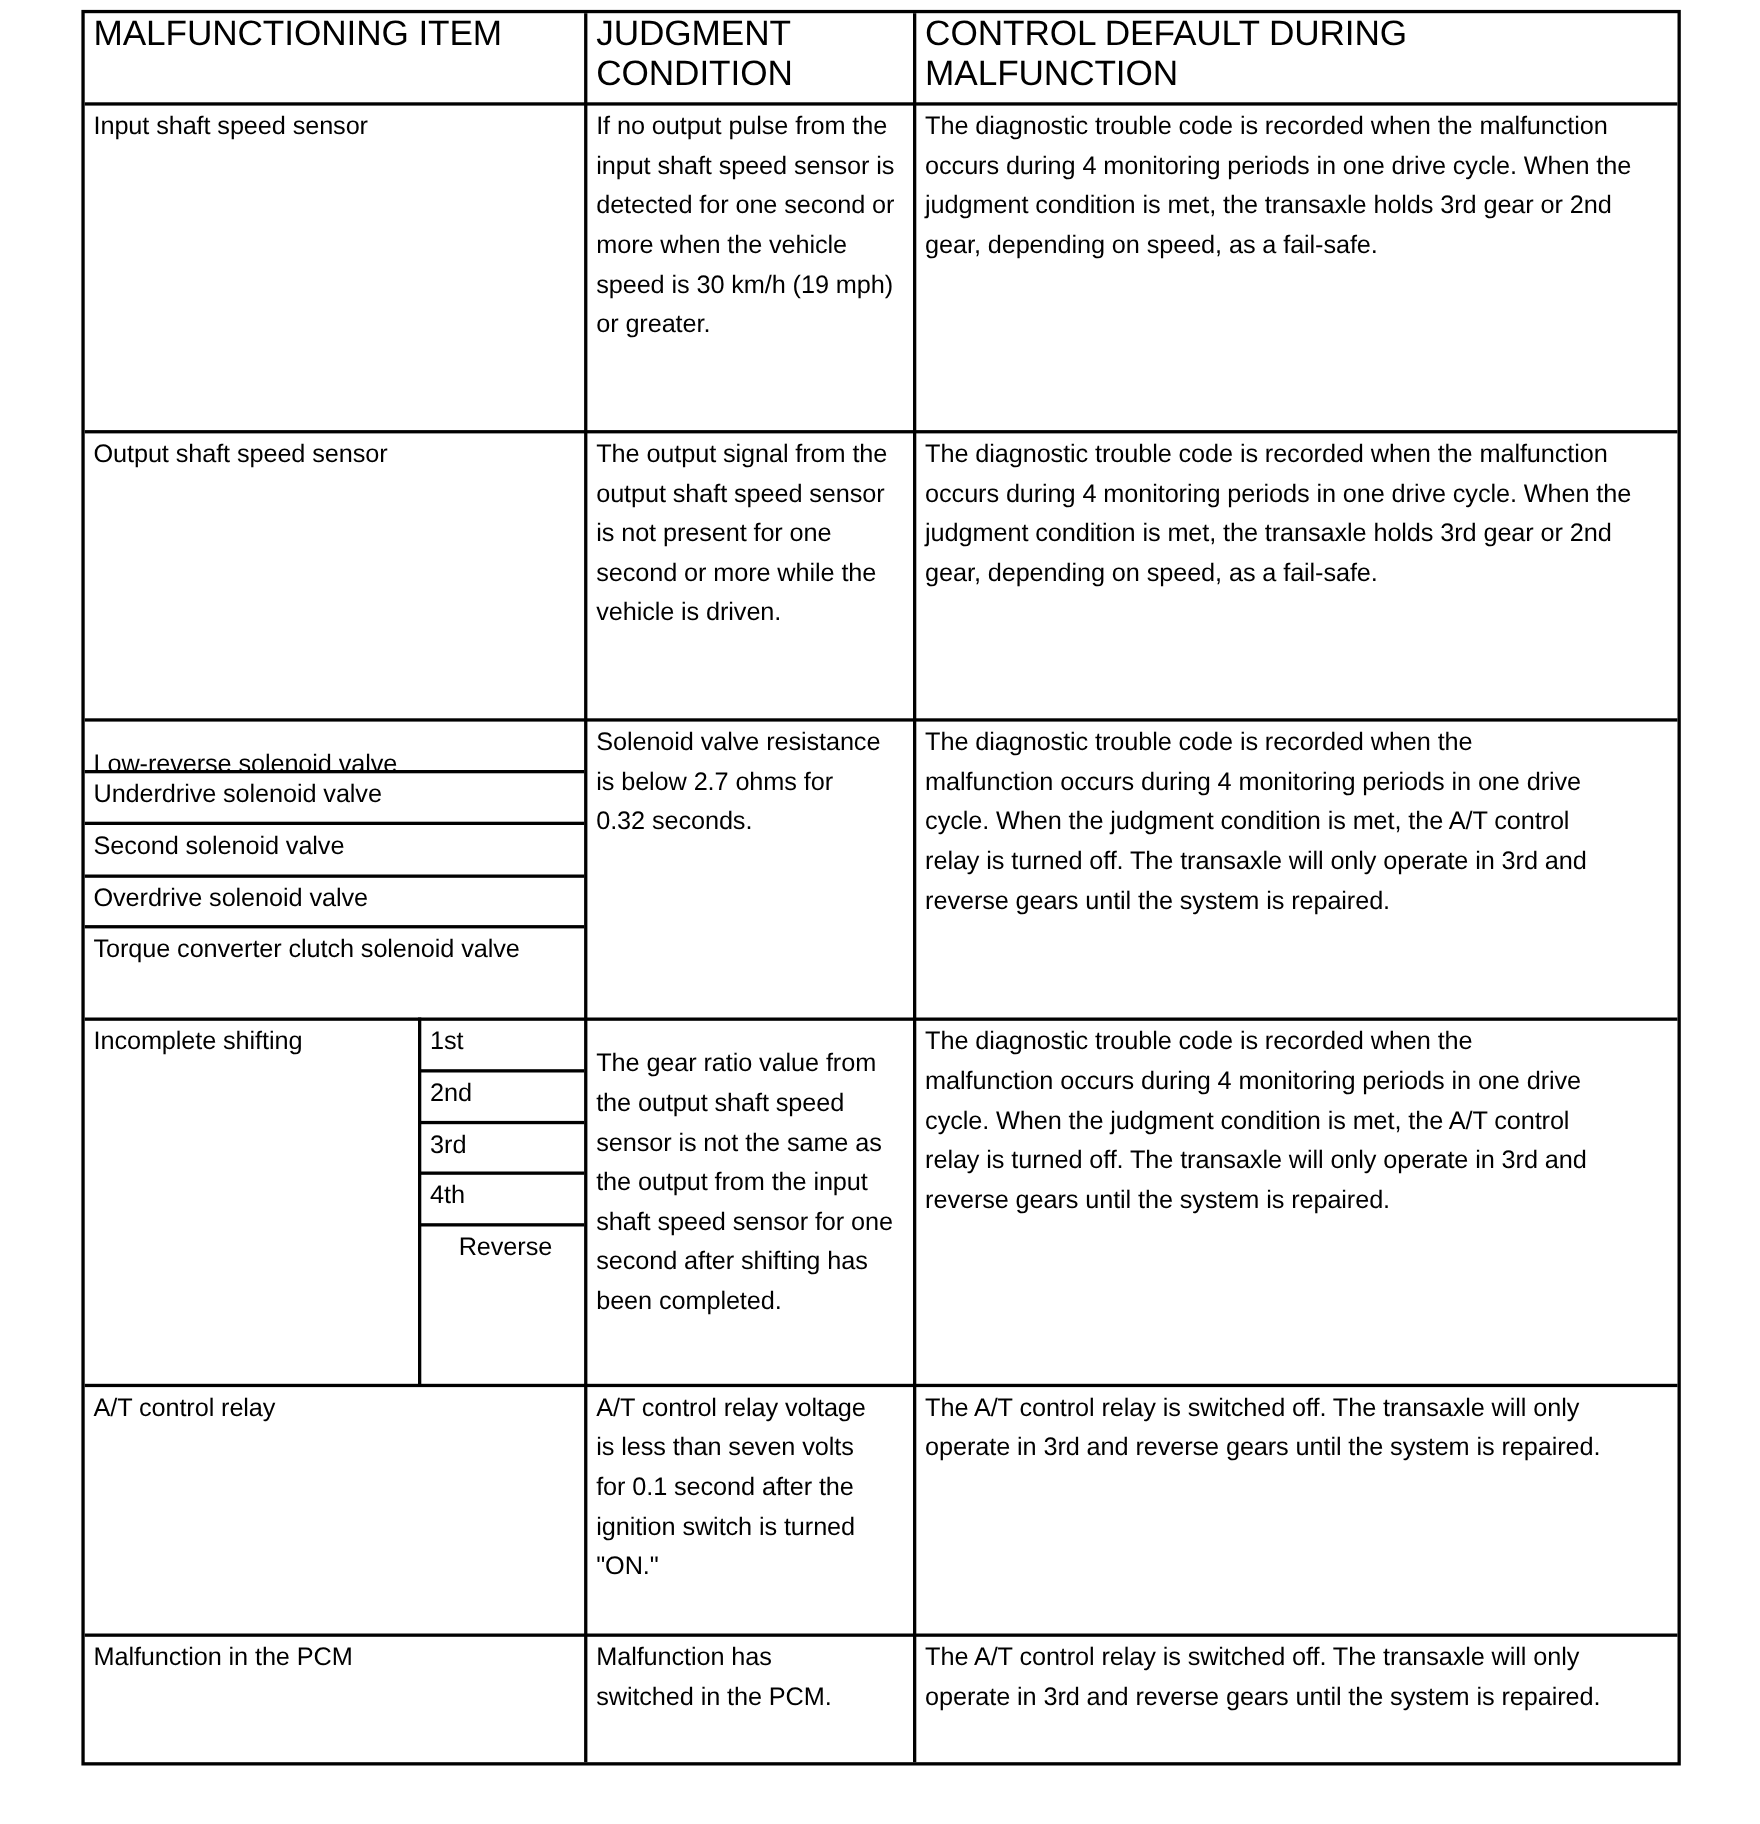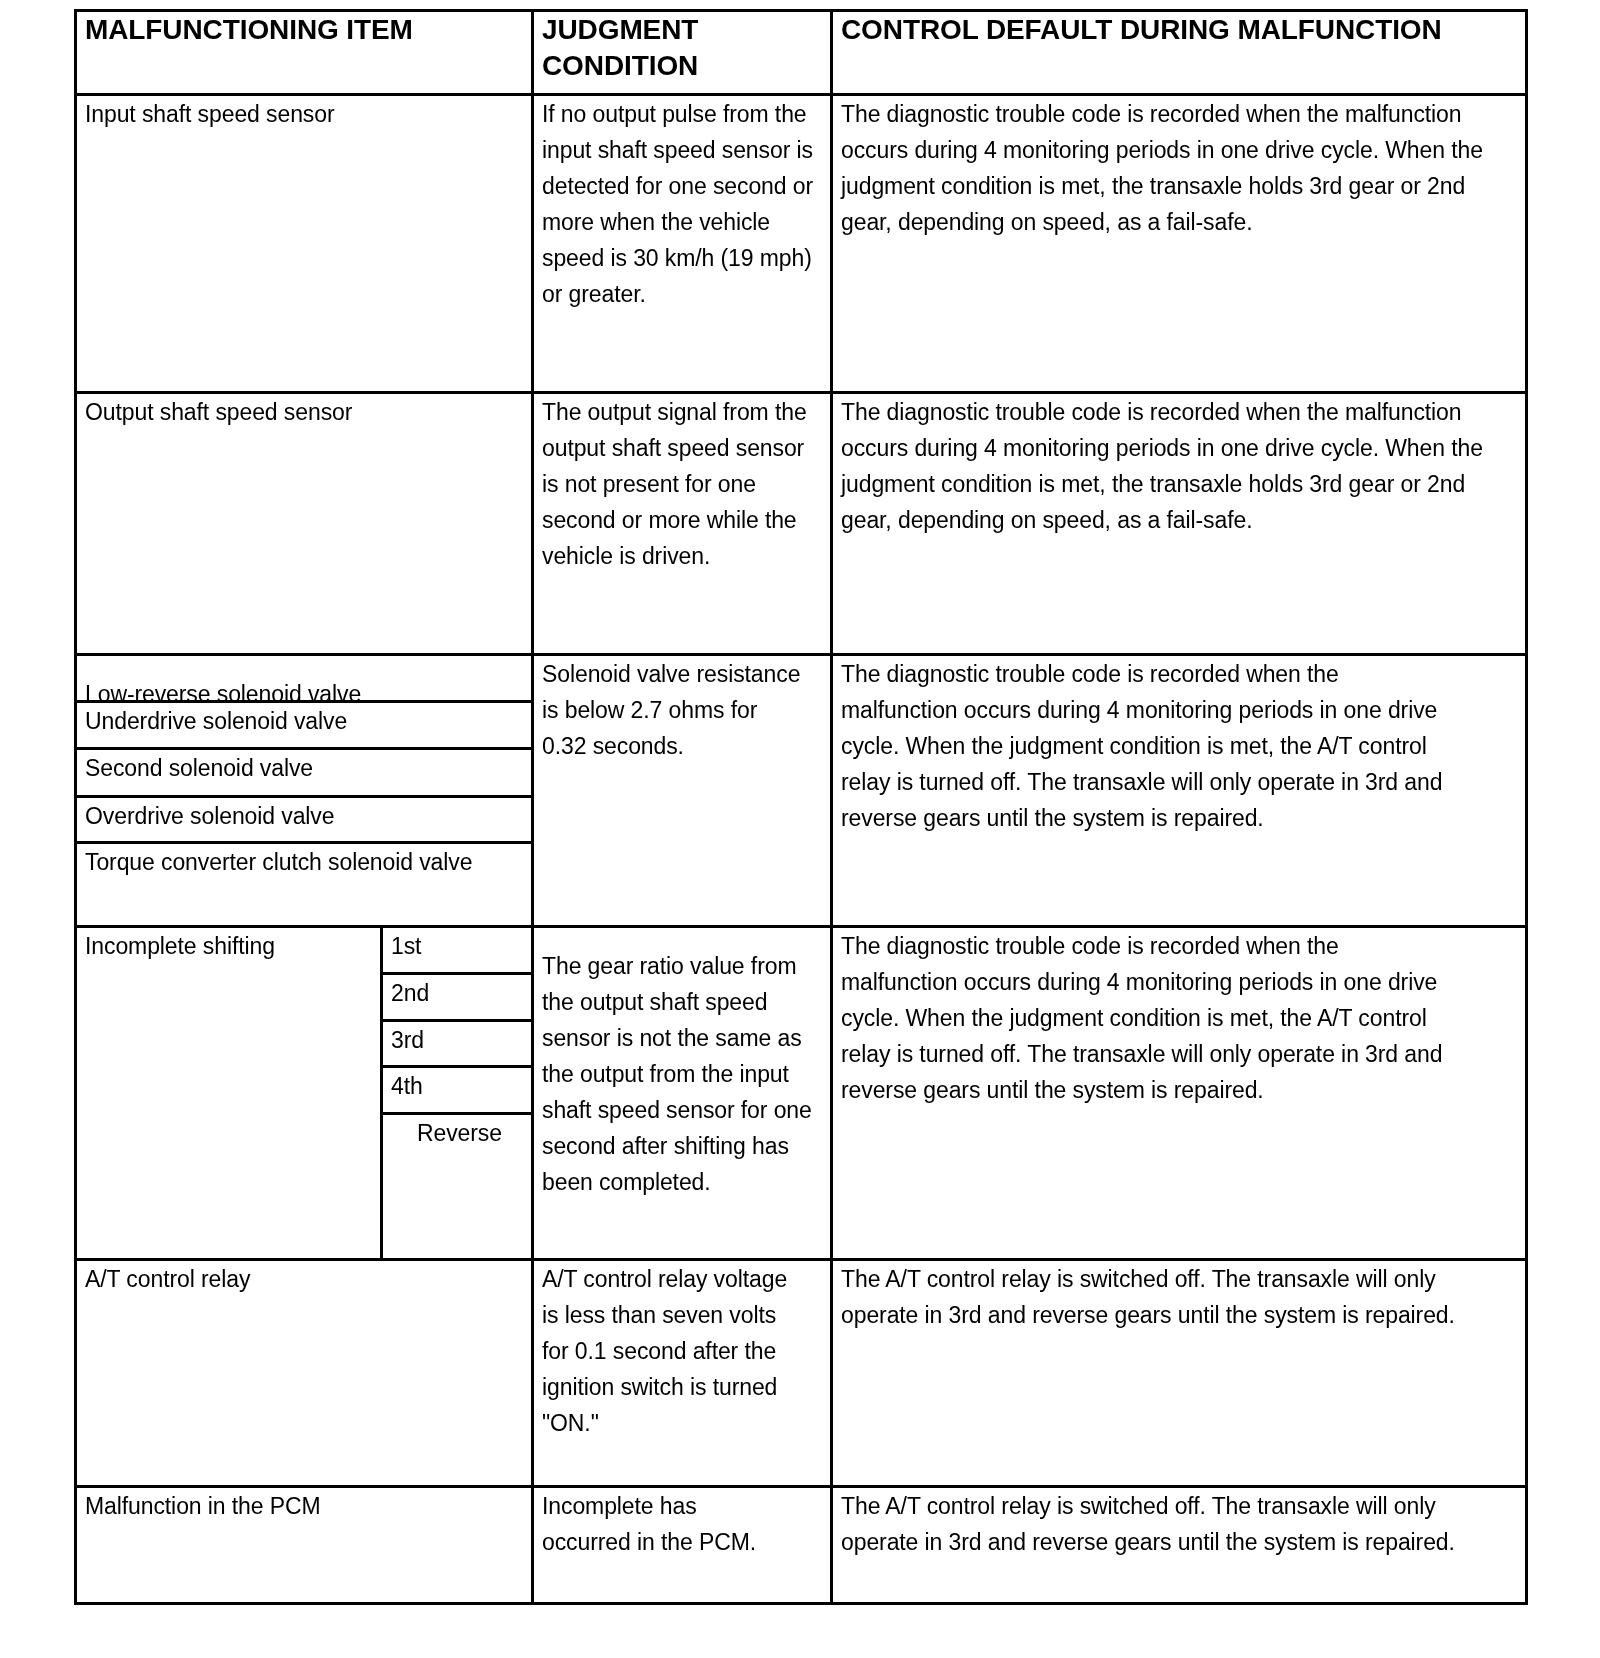--- a/index.html
+++ b/index.html
@@ -2,21 +2,21 @@
 <html><head>
   <meta charset="utf-8">
   <style>
     html, body { margin: 0; padding: 0; background: #ffffff; }
     body { width: 1600px; height: 1658px; position: relative; overflow: hidden;
       font-family: "Liberation Sans", sans-serif; color: #000; }
     .tbl { position: absolute; left: 74px; top: 9px; width: 1454px; height: 1596px;
       border: 3px solid #000; box-sizing: border-box; }
     .cell { position: absolute; box-sizing: border-box; padding: 0 8px;
       font-size: 23px; line-height: 36px; letter-spacing: -0.1px; }
-    .hdr { font-weight: bold; font-size: 28px; line-height: 36px; }
+    .hdr { font-weight: normal; font-size: 32px; line-height: 36px; }
     .hline { position: absolute; height: 3px; background: #000; }
     .vline { position: absolute; width: 3px; background: #000; }
   </style>
 </head>
 <body>
 
 <div class="tbl">
 
   <div class="vline" style="left:454px; top:0; height:1590px;"></div>
   <div class="vline" style="left:753px; top:0; height:1590px;"></div>
@@ -65,15 +65,15 @@
   <div class="cell" style="left:306px; top:1056px; width:148px;">4th</div>
   <div class="cell" style="left:306px; top:1103px; width:148px;margin-left:26px;">Reverse</div>
   <div class="cell" style="left:457px; top:916px; width:296px;margin-top:20px;">The gear ratio value from the output shaft speed sensor is not the same as the output from the input shaft speed sensor for one second after shifting has been completed.</div>
   <div class="cell" style="left:756px; top:916px; width:620px;">The diagnostic trouble code is recorded when the malfunction occurs during 4 monitoring periods in one drive cycle. When the judgment condition is met, the A/T control relay is turned off. The transaxle will only operate in 3rd and reverse gears until the system is repaired.</div>
 
   <div class="cell" style="left:0; top:1249px; width:454px;">A/T control relay</div>
   <div class="cell" style="left:457px; top:1249px; width:280px;">A/T control relay voltage is less than seven volts for 0.1 second after the ignition switch is turned "ON."</div>
   <div class="cell" style="left:756px; top:1249px; width:692px;">The A/T control relay is switched off. The transaxle will only operate in 3rd and reverse gears until the system is repaired.</div>
 
   <div class="cell" style="left:0; top:1476px; width:454px;">Malfunction in the PCM</div>
-  <div class="cell" style="left:457px; top:1476px; width:256px;">Incomplete has occurred in the PCM.</div>
+  <div class="cell" style="left:457px; top:1476px; width:256px;">Malfunction has switched in the PCM.</div>
   <div class="cell" style="left:756px; top:1476px; width:692px;">The A/T control relay is switched off. The transaxle will only operate in 3rd and reverse gears until the system is repaired.</div>
 </div>
 
 </body></html>

